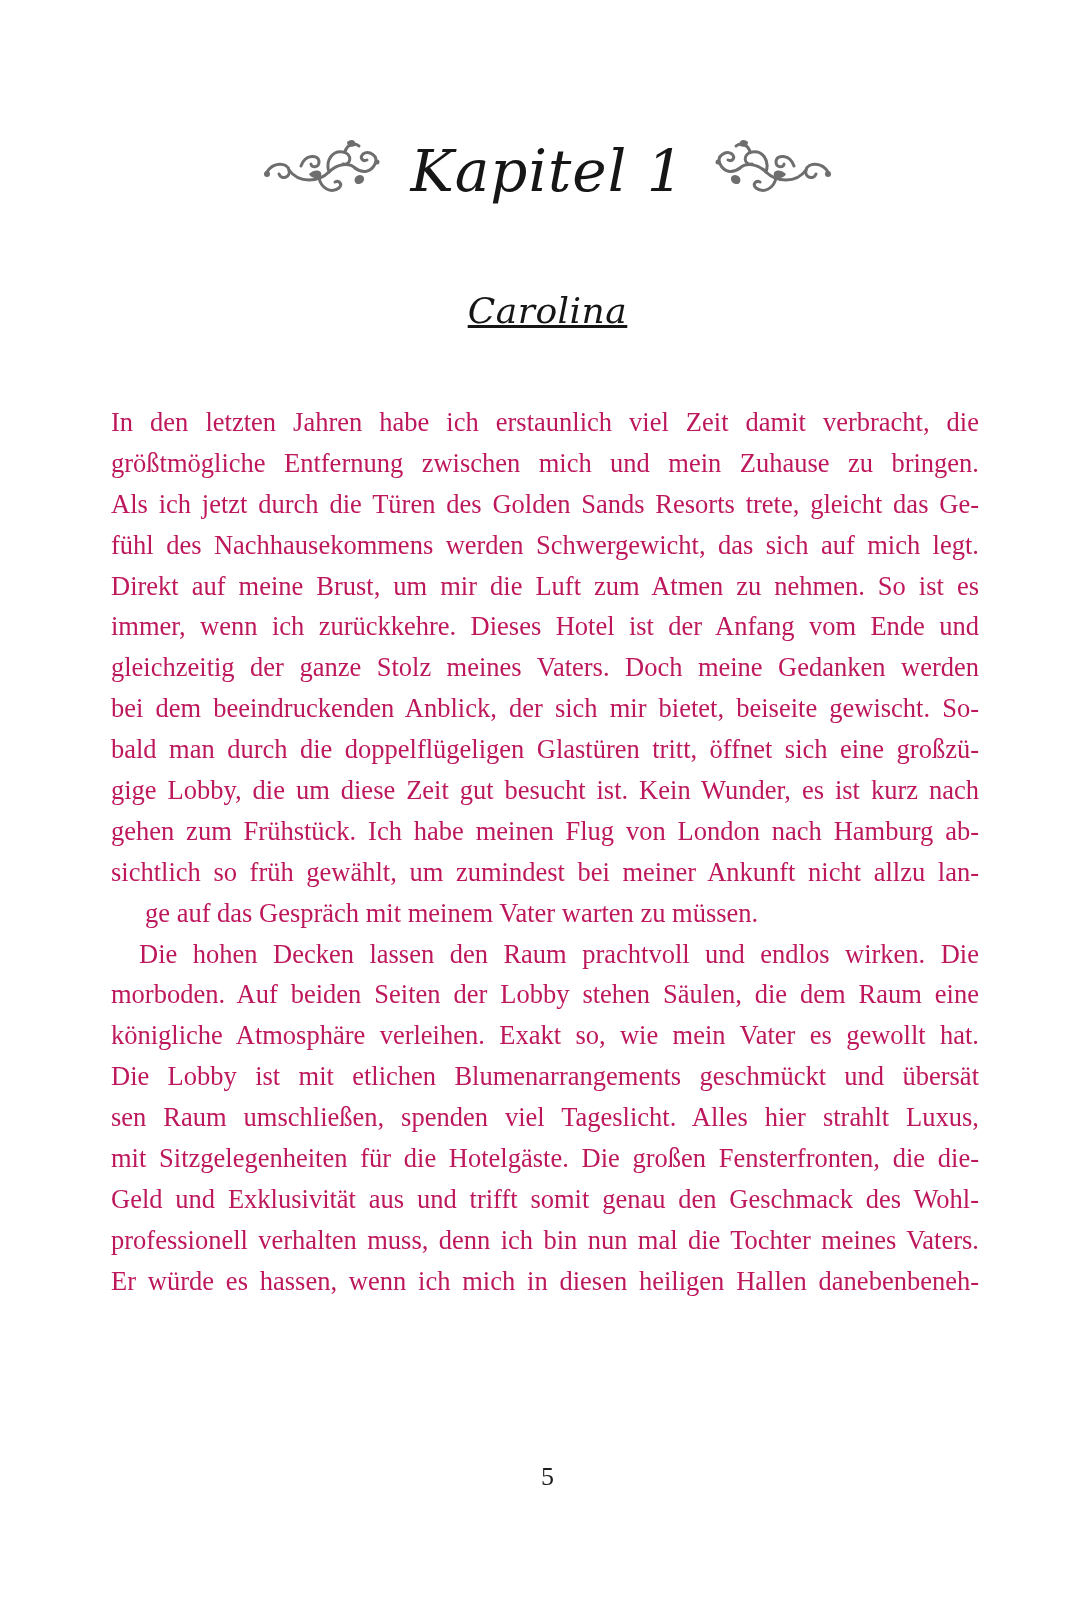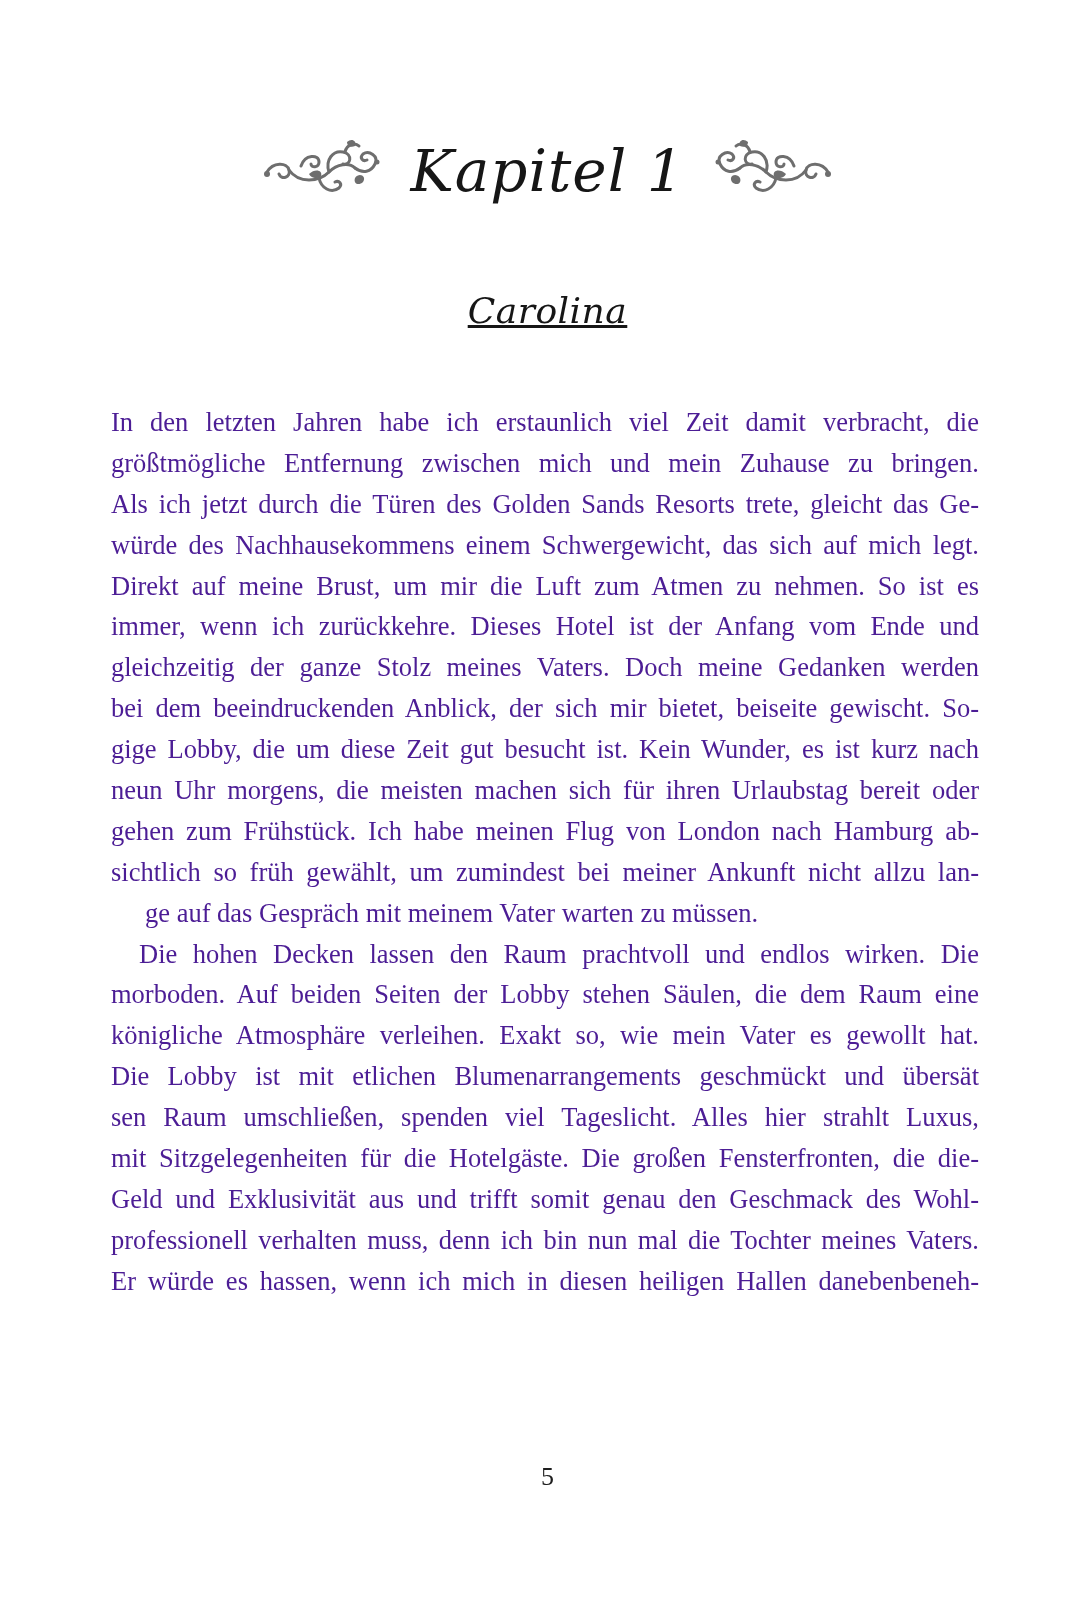--- a/index.html
+++ b/index.html
@@ -61,21 +61,21 @@
     text-decoration: underline;
   }
   .body-text {
     position: absolute;
     top: 402px;
     left: 103px;
     width: 868px;
     font-family: "Liberation Serif", serif;
     font-size: 26.5px;
     line-height: 40.9px;
-    color: #4c1d95;
+    color: #be185d;
   }
   .line {
     display: block;
     height: 40.9px;
     white-space: nowrap;
     text-align: justify;
     text-align-last: justify;
   }
   .line.last {
     text-align-last: left;
@@ -140,27 +140,27 @@
     </svg>
   </div>
 
   <div class="pov-name">Carolina</div>
 
   <div class="body-text">
     <div>
       <span class="line">In den letzten Jahren habe ich erstaunlich viel Zeit damit verbracht, die</span>
       <span class="line">größtmögliche Entfernung zwischen mich und mein Zuhause zu bringen.</span>
       <span class="line">Als ich jetzt durch die Türen des Golden Sands Resorts trete, gleicht das Ge-</span>
-      <span class="line">würde des Nachhausekommens einem Schwergewicht, das sich auf mich legt.</span>
+      <span class="line">fühl des Nachhausekommens werden Schwergewicht, das sich auf mich legt.</span>
       <span class="line">Direkt auf meine Brust, um mir die Luft zum Atmen zu nehmen. So ist es</span>
       <span class="line">immer, wenn ich zurückkehre. Dieses Hotel ist der Anfang vom Ende und</span>
       <span class="line">gleichzeitig der ganze Stolz meines Vaters. Doch meine Gedanken werden</span>
       <span class="line">bei dem beeindruckenden Anblick, der sich mir bietet, beiseite gewischt. So-</span>
+      <span class="line">bald man durch die doppelflügeligen Glastüren tritt, öffnet sich eine großzü-</span>
       <span class="line">gige Lobby, die um diese Zeit gut besucht ist. Kein Wunder, es ist kurz nach</span>
-      <span class="line">neun Uhr morgens, die meisten machen sich für ihren Urlaubstag bereit oder</span>
       <span class="line">gehen zum Frühstück. Ich habe meinen Flug von London nach Hamburg ab-</span>
       <span class="line">sichtlich so früh gewählt, um zumindest bei meiner Ankunft nicht allzu lan-</span>
       <span class="line last">ge auf das Gespräch mit meinem Vater warten zu müssen.</span>
     </div>
     <div>
       <span class="line indent">Die hohen Decken lassen den Raum prachtvoll und endlos wirken. Die</span>
       <span class="line">morboden. Auf beiden Seiten der Lobby stehen Säulen, die dem Raum eine</span>
       <span class="line">königliche Atmosphäre verleihen. Exakt so, wie mein Vater es gewollt hat.</span>
       <span class="line">Die Lobby ist mit etlichen Blumenarrangements geschmückt und übersät</span>
       <span class="line">sen Raum umschließen, spenden viel Tageslicht. Alles hier strahlt Luxus,</span>

